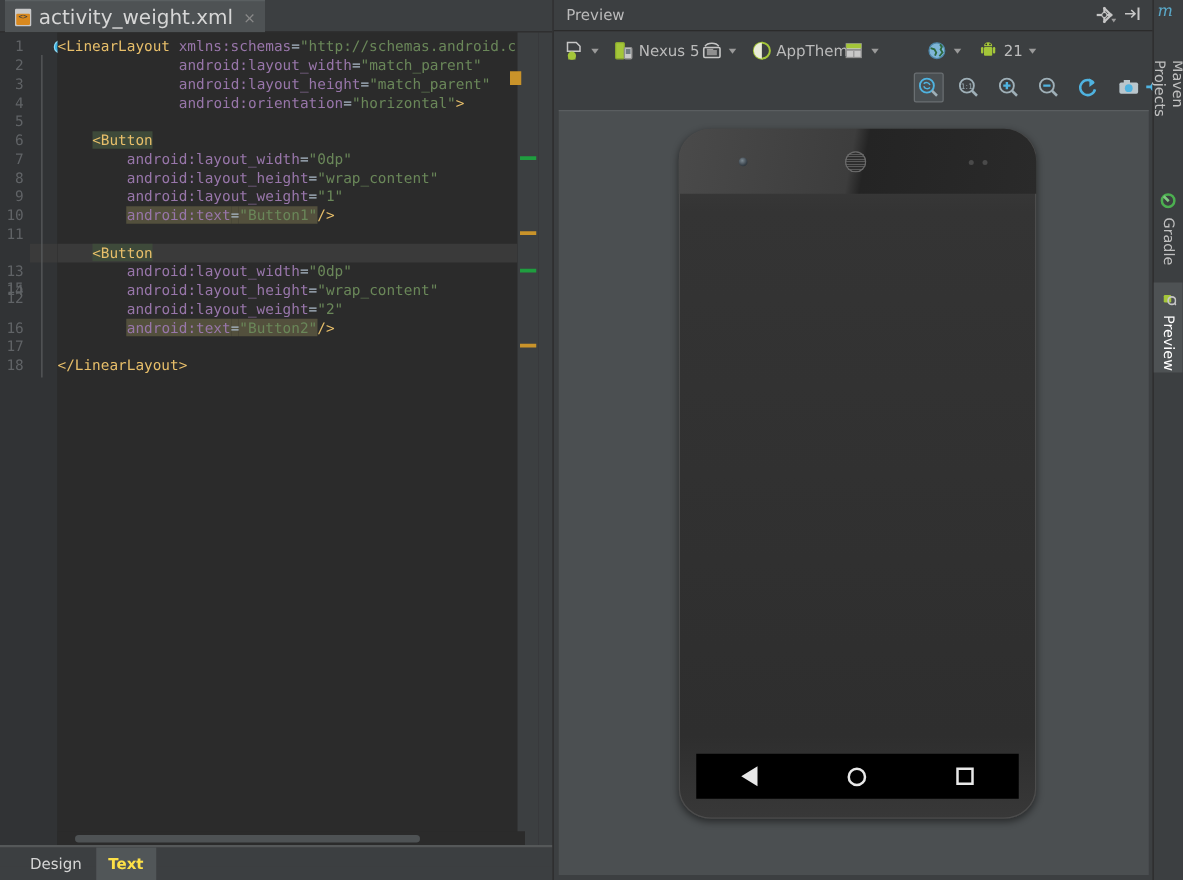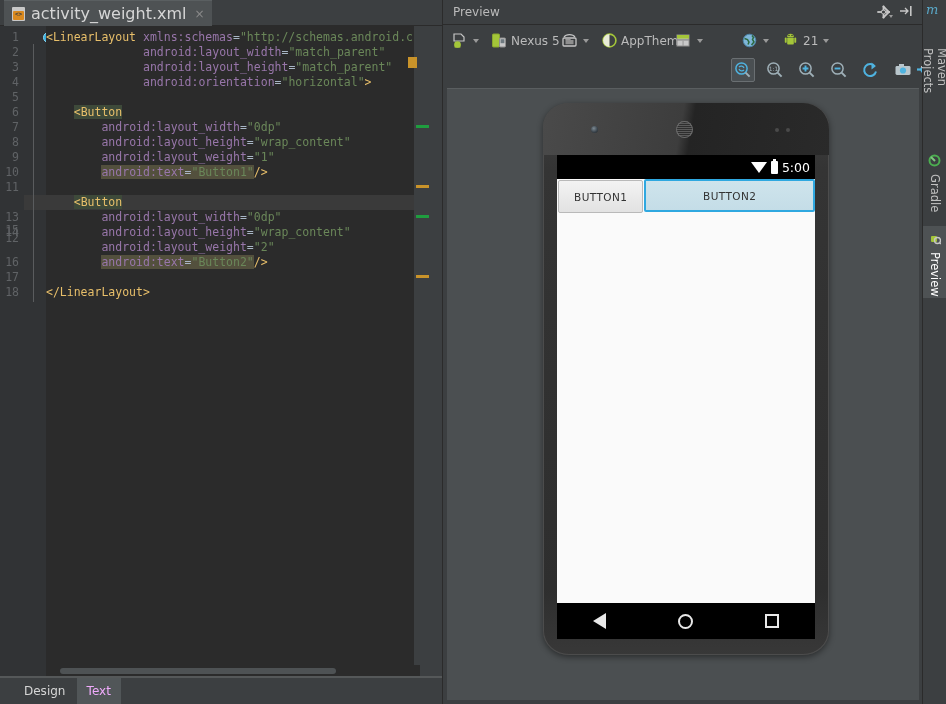--- a/index.html
+++ b/index.html
@@ -141,21 +141,21 @@
   #modebar{
     position:absolute; left:0; top:678px; width:442px; height:15px;
     background:#3c3f41;
     text-align:right;
   }
   .mode-tab{
     position:absolute; top:0; height:26px; display:flex;
     align-items:center; justify-content:center; font-size:12px;
     color:#d6d6d6; padding:0 10px;
   }
-  .mode-tab.active{ background:#515658; color:#f0abfc; }
+  .mode-tab.active{ background:#515658; color:#fde047;font-weight:bold; }
 
   
   #preview-pane{
     position:absolute; left:442px; top:0; width:480px; height:704px;
     background:#3c3f41; border-left:1px solid #2b2b2b;
   }
   #preview-header{
     position:absolute; left:0; top:0; width:480px; height:25px;
     background:#3c3f41; border-bottom:1px solid #2b2b2b;
   }
@@ -544,34 +544,20 @@
 
     <div id="canvas">
 
       <div id="phone">
         <div id="phone-topdark"></div>
         <div id="cam"></div>
         <div id="speaker"></div>
         <div class="sensor" style="left:232px"></div>
         <div class="sensor" style="left:243px"></div>
 
-        <div id="screen">
-          <div id="statusbar">
-            <span id="wifi"></span>
-            <span id="battery"></span>
-            <span id="clock">5:00</span>
-          </div>
-
-          <div id="app-content">
-            <div id="btnrow">
-              <div class="andbtn" id="btn1">BUTTON1</div>
-              <div class="andbtn" id="btn2">BUTTON2</div>
-            </div>
-          </div>
-        </div>
 
         <div id="navbar">
           <span id="nav-back"></span>
           <span id="nav-home"></span>
           <span id="nav-recent"></span>
         </div>
       </div>
 
     </div>
   </div>

